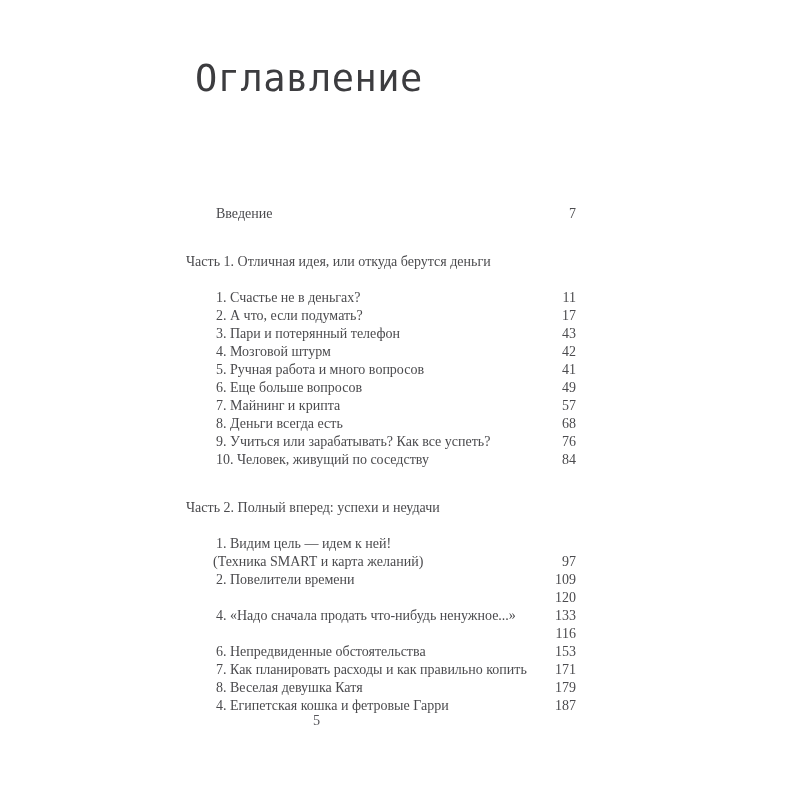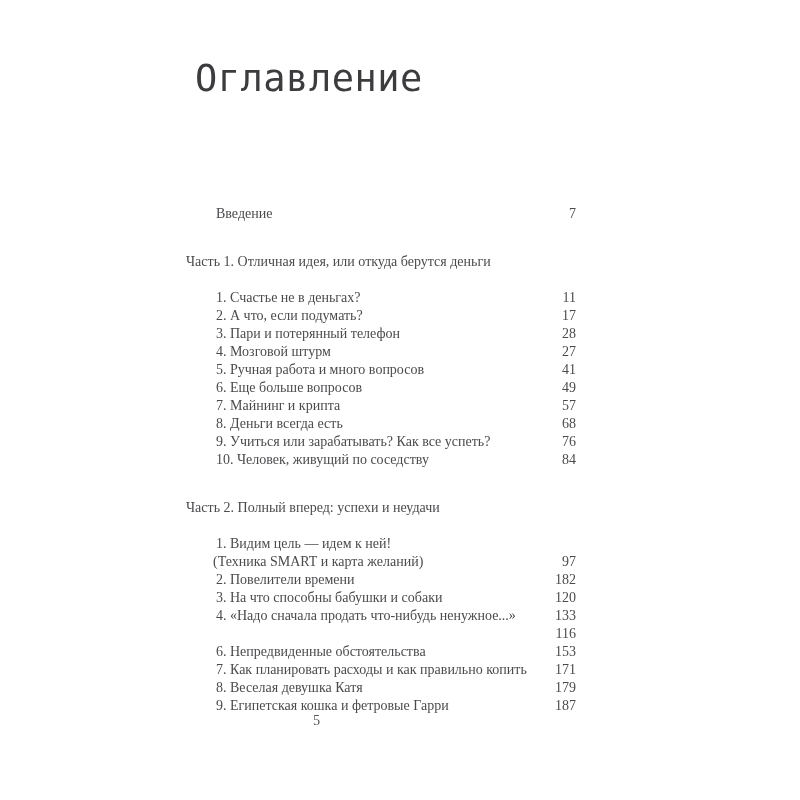--- a/index.html
+++ b/index.html
@@ -86,38 +86,38 @@
 
   <div id="toc-title">Оглавление</div>
 
   <div id="toc">
       <div class="row lvl-intro"><span class="label">Введение</span><span class="page">7</span></div>
       <div class="gap-after-intro"></div>
       <div class="row lvl-part"><span class="label">Часть 1. Отличная идея, или откуда берутся деньги</span></div>
       <div class="gap-after-part"></div>
       <div class="row lvl-item"><span class="label">1. Счастье не в деньгах?</span><span class="page">11</span></div>
       <div class="row lvl-item"><span class="label">2. А что, если подумать?</span><span class="page">17</span></div>
-      <div class="row lvl-item"><span class="label">3. Пари и потерянный телефон</span><span class="page">28</span></div>
-      <div class="row lvl-item"><span class="label">4. Мозговой штурм</span><span class="page">27</span></div>
+      <div class="row lvl-item"><span class="label">3. Пари и потерянный телефон</span><span class="page">43</span></div>
+      <div class="row lvl-item"><span class="label">4. Мозговой штурм</span><span class="page">42</span></div>
       <div class="row lvl-item"><span class="label">5. Ручная работа и много вопросов</span><span class="page">41</span></div>
       <div class="row lvl-item"><span class="label">6. Еще больше вопросов</span><span class="page">49</span></div>
       <div class="row lvl-item"><span class="label">7. Майнинг и крипта</span><span class="page">57</span></div>
       <div class="row lvl-item"><span class="label">8. Деньги всегда есть</span><span class="page">68</span></div>
       <div class="row lvl-item"><span class="label">9. Учиться или зарабатывать? Как все успеть?</span><span class="page">76</span></div>
       <div class="row lvl-item"><span class="label">10. Человек, живущий по соседству</span><span class="page">84</span></div>
       <div class="gap-before-part"></div>
       <div class="row lvl-part"><span class="label">Часть 2. Полный вперед: успехи и неудачи</span></div>
       <div class="gap-after-part"></div>
       <div class="row lvl-item"><span class="label">1. Видим цель — идем к ней!</span></div>
       <div class="row lvl-cont"><span class="label">(Техника SMART и карта желаний)</span><span class="page">97</span></div>
-      <div class="row lvl-item"><span class="label">2. Повелители времени</span><span class="page">182</span></div>
-      <div class="row lvl-item"><span class="label">3. На что способны бабушки и собаки</span><span class="page">120</span></div>
+      <div class="row lvl-item"><span class="label">2. Повелители времени</span><span class="page">109</span></div>
+      <div class="row lvl-item"><span class="page">120</span></div>
       <div class="row lvl-item"><span class="label">4. «Надо сначала продать что-нибудь ненужное...»</span><span class="page">133</span></div>
       <div class="row lvl-item"><span class="page">116</span></div>
       <div class="row lvl-item"><span class="label">6. Непредвиденные обстоятельства</span><span class="page">153</span></div>
       <div class="row lvl-item"><span class="label">7. Как планировать расходы и как правильно копить</span><span class="page">171</span></div>
       <div class="row lvl-item"><span class="label">8. Веселая девушка Катя</span><span class="page">179</span></div>
-      <div class="row lvl-item"><span class="label">9. Египетская кошка и фетровые Гарри</span><span class="page">187</span></div>
+      <div class="row lvl-item"><span class="label">4. Египетская кошка и фетровые Гарри</span><span class="page">187</span></div>
     </div>
 
   <div id="folio">5</div>
 
 </div>
 
 </body></html>

